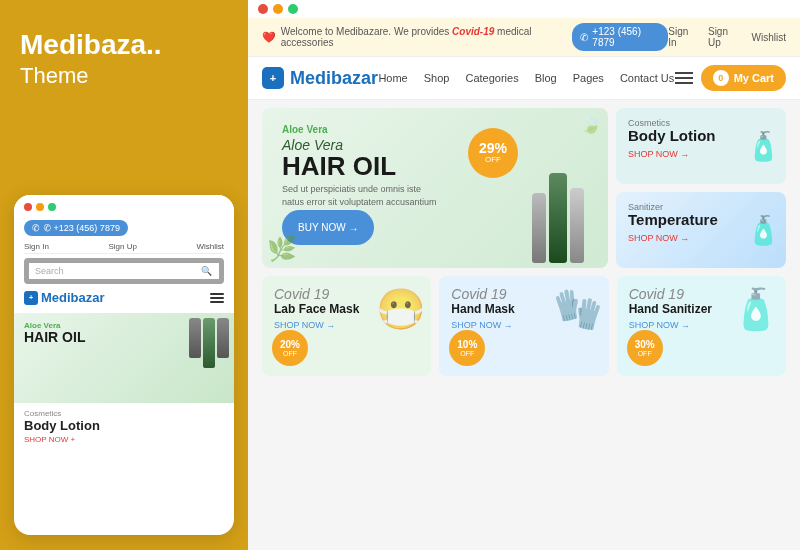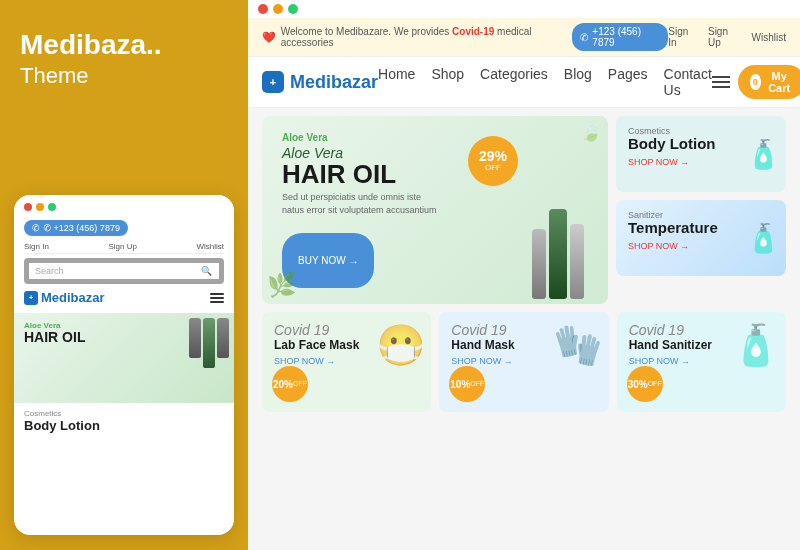--- a/index.html
+++ b/index.html
@@ -232,20 +232,21 @@
       align-items: center;
       gap: 5px;
     }
     .welcome-icon {
       color: #e53935;
       font-size: 11px;
     }
     .covid-link {
       color: #e53935;
       font-weight: 600;
+      font-style: italic;
     }
     .phone-badge {
       background: #4a90d9;
       color: #fff;
       padding: 3px 8px;
       border-radius: 12px;
       font-size: 10px;
       display: flex;
       align-items: center;
       gap: 4px;
@@ -280,21 +281,21 @@
       border-radius: 5px;
       display: flex;
       align-items: center;
       justify-content: center;
       color: #fff;
       font-size: 11px;
     }
     .nav-links {
       display: flex;
       gap: 16px;
-      font-size: 14px;
+      font-size: 11px;
       color: #444;
     }
     .nav-actions {
       display: flex;
       align-items: center;
       gap: 8px;
     }
     .hamburger-icon {
       display: flex;
       flex-direction: column;
@@ -373,23 +374,23 @@
       color: #666;
       max-width: 160px;
       margin-top: 4px;
       line-height: 1.4;
     }
     .hero-buy-btn {
       background: #4a90d9;
       color: #fff;
       border: none;
       border-radius: 20px;
-      padding: 22px 16px;
+      padding: 12px 16px;
       font-size: 10px;
-      margin-top: 17px;
+      margin-top: 2px;
       cursor: pointer;
     }
     .hero-discount {
       position: absolute;
       top: 20px;
       right: 90px;
       background: #f5a623;
       color: #fff;
       border-radius: 50%;
       width: 50px;
@@ -531,20 +532,21 @@
     .discount-badge {
       position: absolute;
       bottom: 10px;
       left: 10px;
       background: #f5a623;
       color: #fff;
       border-radius: 50%;
       width: 36px;
       height: 36px;
       display: flex;
+      flex-direction: column;
       align-items: center;
       justify-content: center;
       font-size: 10px;
       font-weight: 700;
       line-height: 1.1;
     }
     .discount-badge small {
       font-size: 7px;
       font-weight: 400;
     }
@@ -602,20 +604,23 @@
       <div class="mobile-hero-bottles">
         <div class="mobile-bottle"></div>
         <div class="mobile-bottle tall"></div>
         <div class="mobile-bottle"></div>
       </div>
     </div>
 
     <div class="mobile-body-lotion">
       <div class="mobile-card-label">Cosmetics</div>
       <div class="mobile-card-title">Body Lotion</div>
+      <div class="mobile-shop-now">
+        <span>SHOP NOW +</span>
+      </div>
     </div>
   </div>
 </div>
 
 <div class="desktop-mockup">
 
   <div class="desktop-top-bar">
     <div class="desktop-dots">
       <span class="desktop-dot" style="background:#e74c3c"></span>
       <span class="desktop-dot" style="background:#f39c12"></span>

